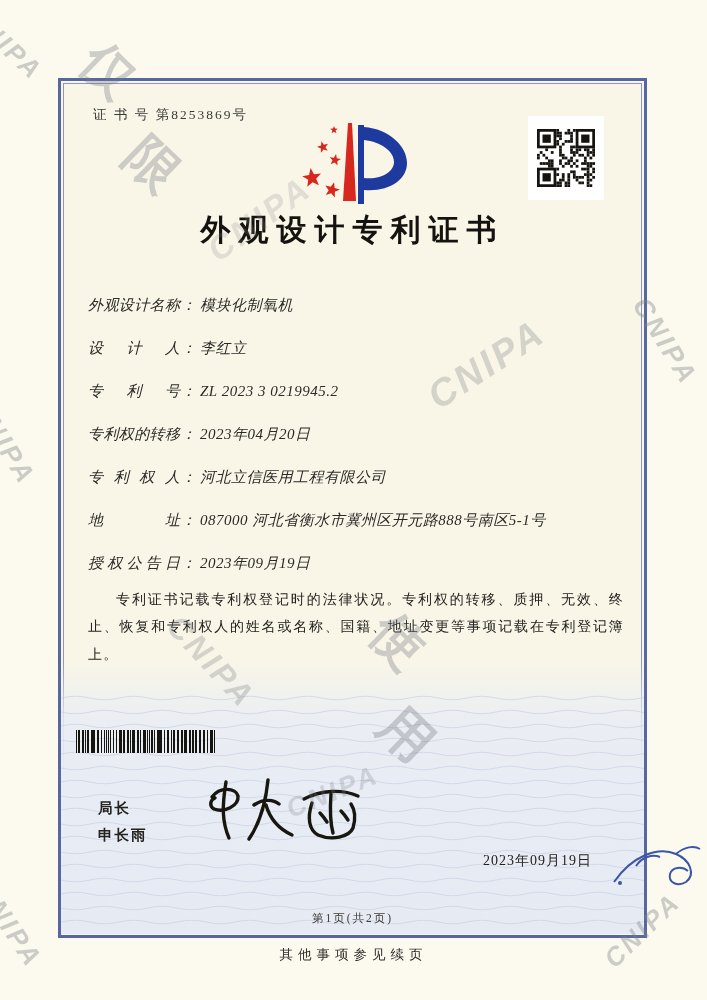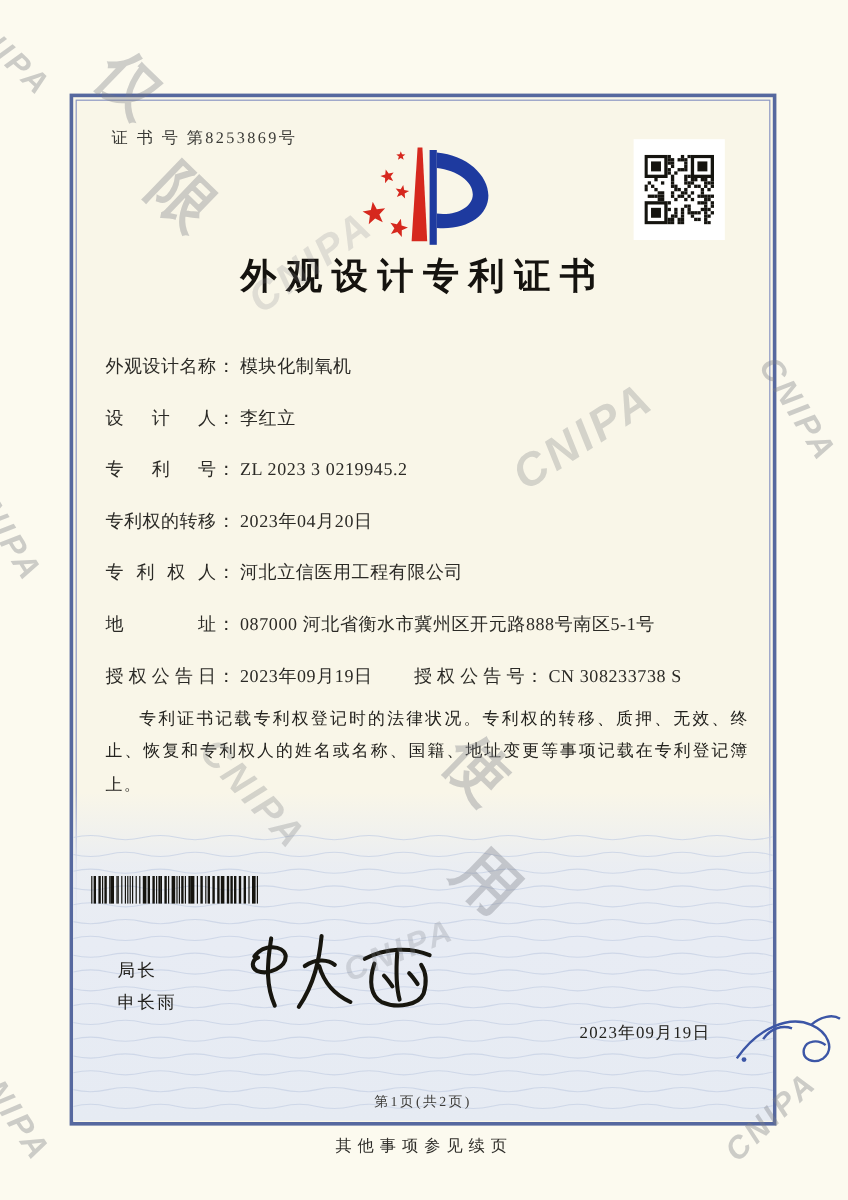--- a/index.html
+++ b/index.html
@@ -11,29 +11,29 @@
          border:3px solid #56689f;background:#f9f6e8;box-sizing:border-box;}
   .frame-inner{position:absolute;inset:2px;border:1px solid #8b97c2;}
   
   .guilloche{position:absolute;left:61px;top:660px;width:583px;height:274px;
              background:linear-gradient(180deg,rgba(232,236,244,0) 0%,rgba(232,236,244,.85) 22%,#e8ecf4 45%,#e6ebf3 100%);}
   .guilloche svg{position:absolute;left:0;top:30px;}
   
   .certno{position:absolute;left:93px;top:106px;font-size:13.5px;color:#3a3a36;letter-spacing:2px;}
   .title{position:absolute;left:58px;top:210px;width:589px;text-align:center;
          font-size:30px;font-weight:bold;color:#15130f;letter-spacing:8px;}
-  .fieldrow{position:absolute;left:88px;font-size:15px;color:#2b2a26;white-space:nowrap;}
+  .fieldrow{position:absolute;left:88px;font-size:15px;color:#2b2a26;white-space:nowrap;font-style:italic;}
   .flabel{display:inline-block;width:92px;text-align:justify;text-align-last:justify;vertical-align:top;}
   .fcolon{display:inline-block;margin:0 4px 0 1px;}
   .fvalue{letter-spacing:.5px;}
   .grant-right{position:absolute;left:257px;top:0;}
   .paras{position:absolute;left:88px;top:586px;width:536px;font-size:14px;
          line-height:1.95;color:#24231f;letter-spacing:1.2px;text-align:justify;}
   .paras p{margin:0 0 8px 0;text-indent:2em;}
-  .signer{position:absolute;left:98px;font-size:14.5px;color:#23221e;letter-spacing:2px;}
+  .signer{position:absolute;left:98px;font-size:14.5px;color:#23221e;letter-spacing:2px;font-weight:bold;}
   .issue-date{position:absolute;left:483px;top:852px;font-size:14px;color:#23221e;letter-spacing:1px;}
   .pageinfo{position:absolute;left:58px;top:911px;width:589px;text-align:center;
             font-size:11.5px;color:#3c3b37;letter-spacing:2px;}
   .footnote{position:absolute;left:0;top:946px;width:707px;text-align:center;
             font-size:13.5px;color:#2e2d29;letter-spacing:5px;}
   
   .logo{position:absolute;left:293px;top:116px;}
   .qrbox{position:absolute;left:528px;top:116px;width:76px;height:84px;background:#ffffff;}
   .qrbox svg{position:absolute;left:9px;top:13px;}
   .barcode{position:absolute;left:76px;top:730px;width:140px;height:23px;display:flex;align-items:stretch;}
@@ -254,23 +254,20 @@
       <span class="flabel">专利权的转移</span><span class="fcolon">：</span><span class="fvalue">2023年04月20日</span>
     </div>
     <div class="fieldrow" style="top:468px">
       <span class="flabel">专利权人</span><span class="fcolon">：</span><span class="fvalue">河北立信医用工程有限公司</span>
     </div>
     <div class="fieldrow" style="top:511px">
       <span class="flabel">地址</span><span class="fcolon">：</span><span class="fvalue">087000 河北省衡水市冀州区开元路888号南区5-1号</span>
     </div>
     <div class="fieldrow" style="top:554px;width:536px">
       <span class="flabel">授权公告日</span><span class="fcolon">：</span><span class="fvalue">2023年09月19日</span>
-      <span class="grant-right">
-        <span class="flabel">授权公告号</span><span class="fcolon">：</span><span class="fvalue">CN 308233738 S</span>
-      </span>
     </div>
 
     <div class="paras">
       <p>专利证书记载专利权登记时的法律状况。专利权的转移、质押、无效、终止、恢复和专利权人的姓名或名称、国籍、地址变更等事项记载在专利登记簿上。</p>
     </div>
 
     <div class="barcode" id="barcode">
         <i style="width: 1px;"></i>
         <s style="width: 1px;"></s>
         <i style="width: 3px;"></i>

